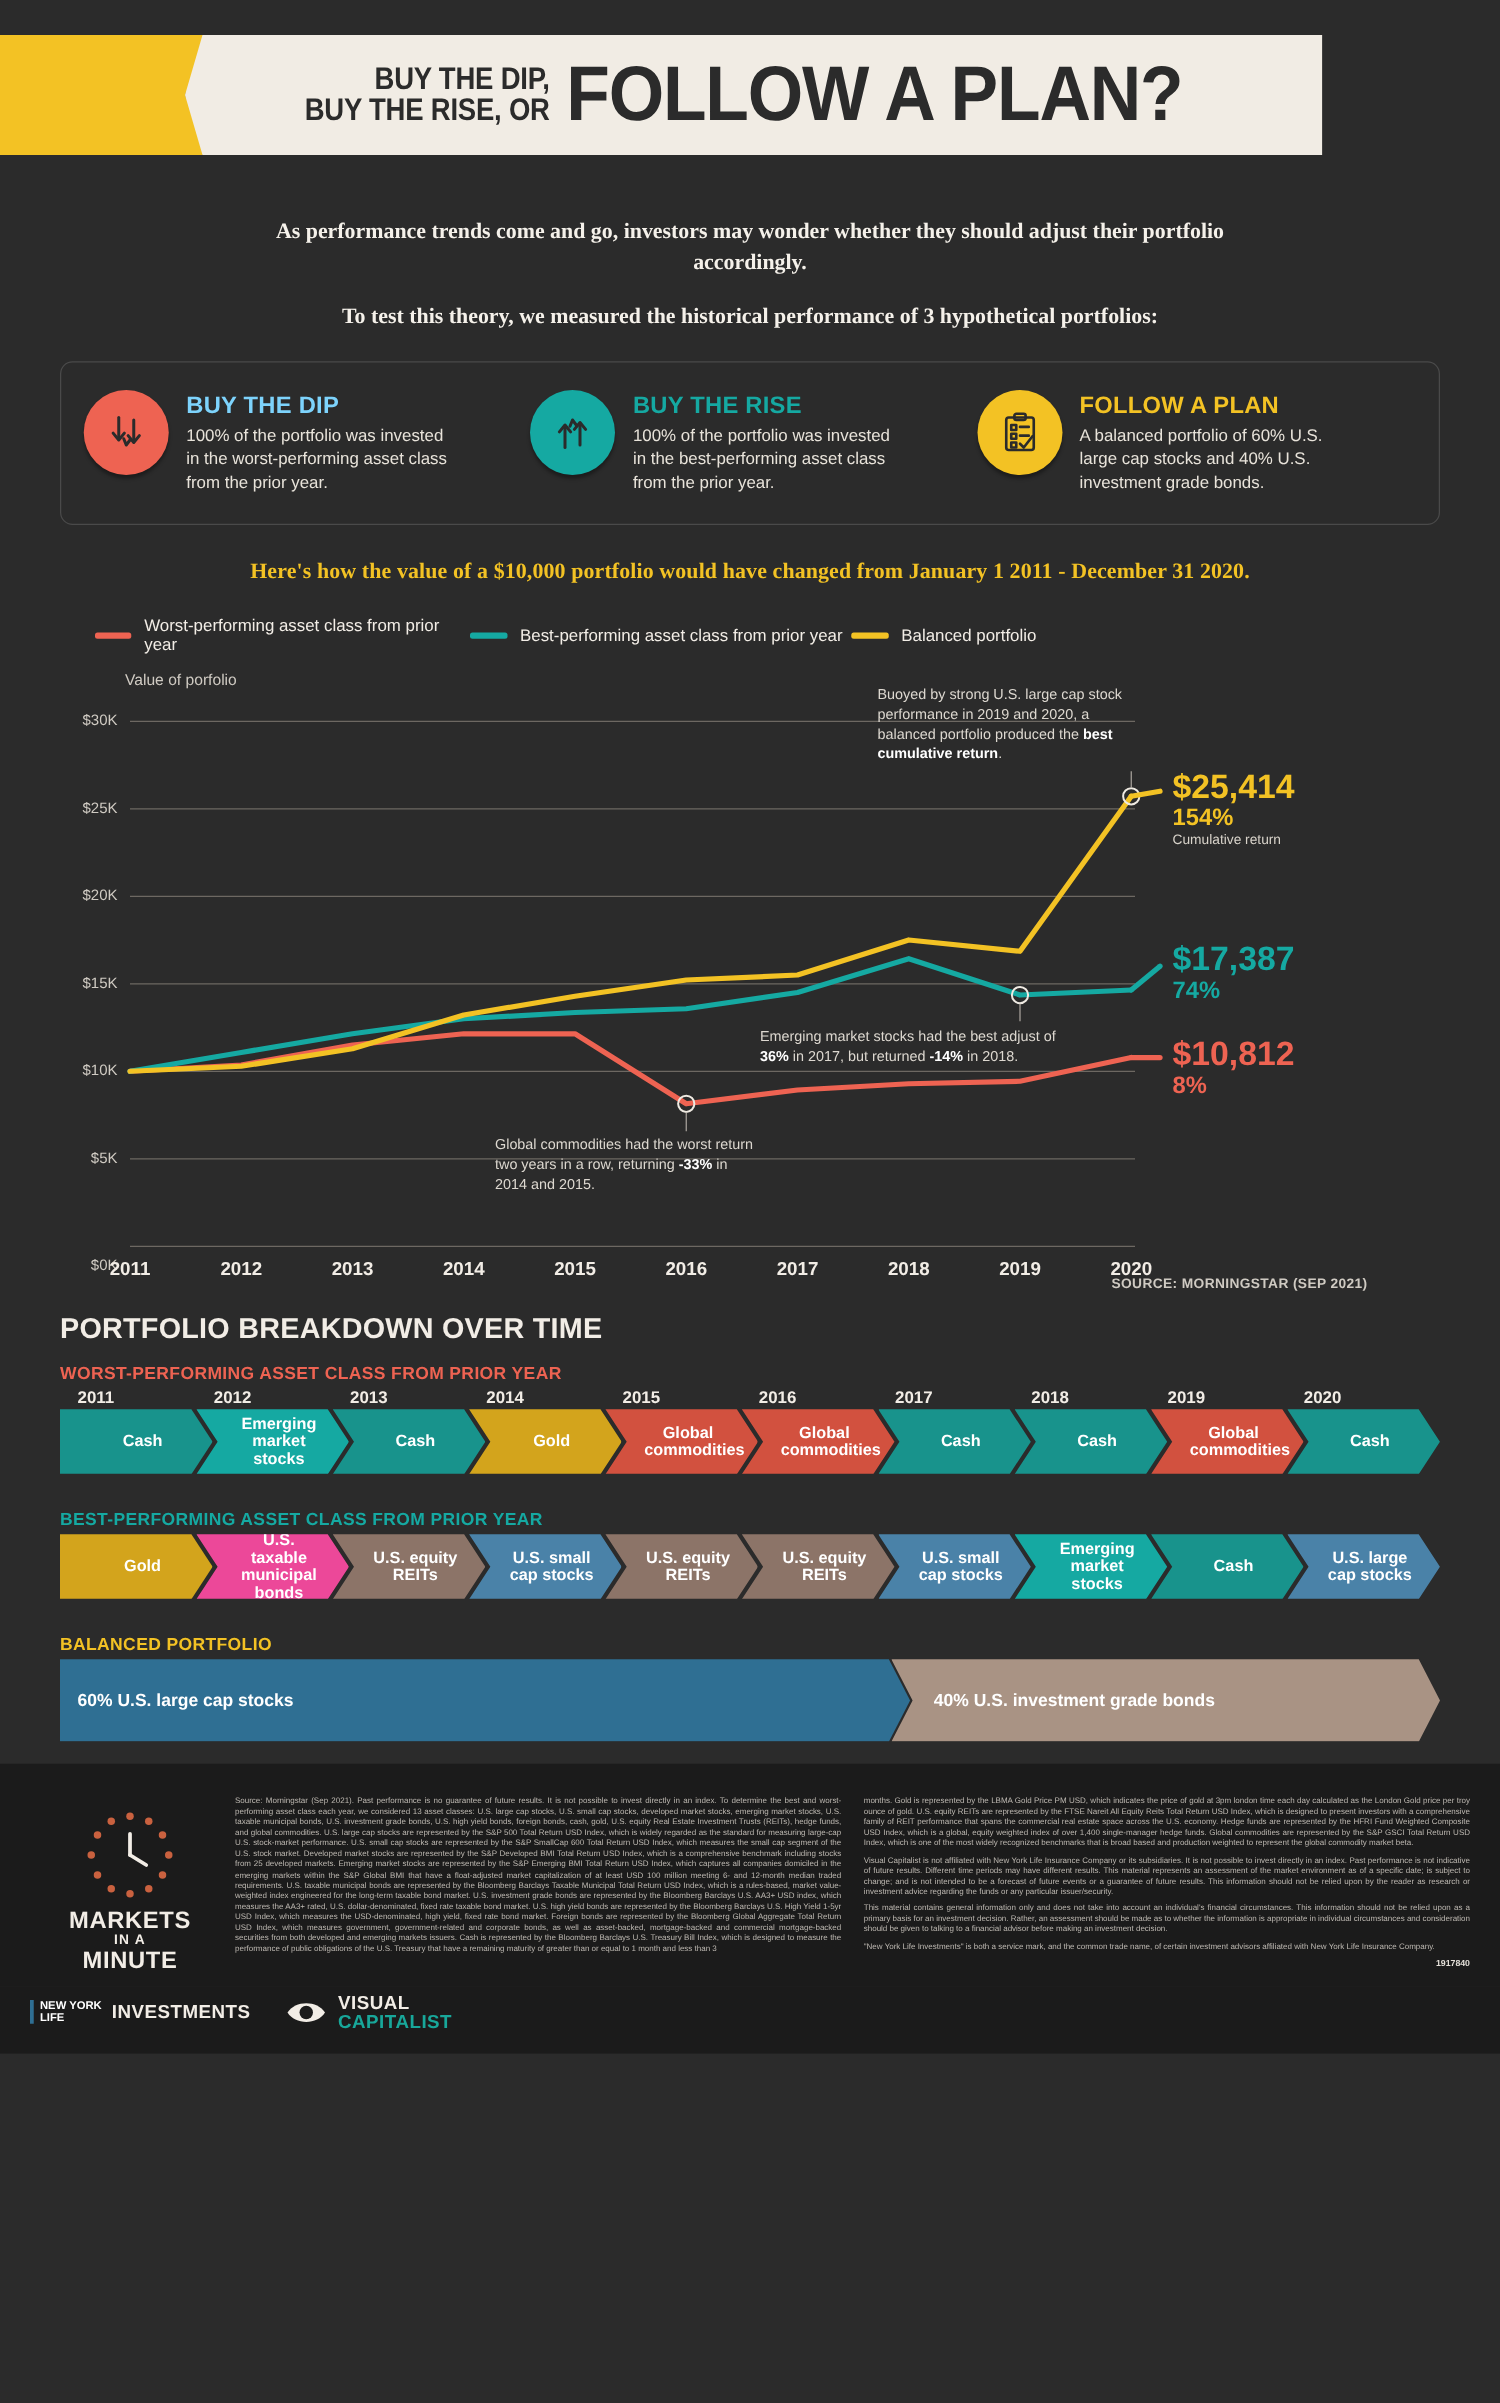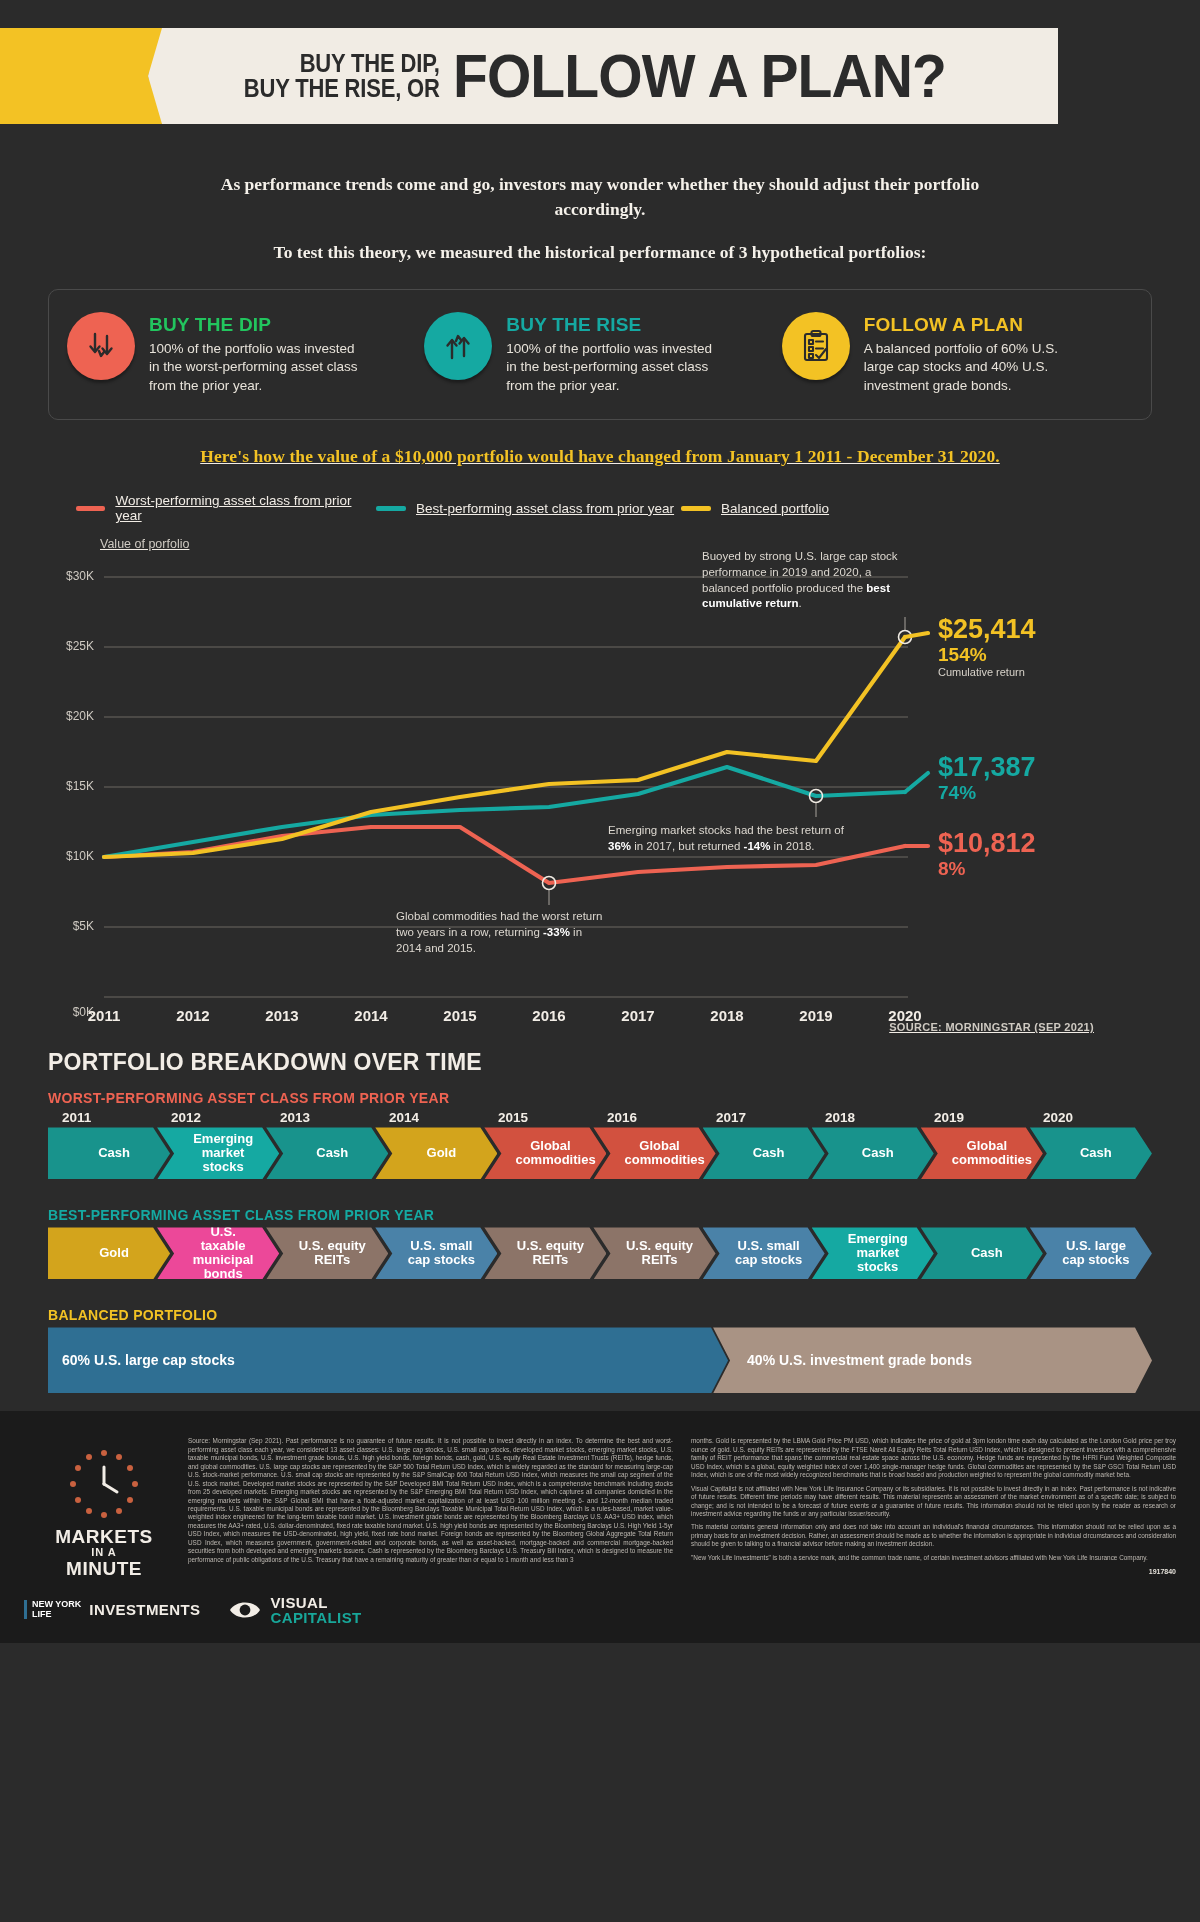--- a/index.html
+++ b/index.html
@@ -62,21 +62,21 @@
   .card-h {
     font-family: "Liberation Sans Narrow","Liberation Sans", sans-serif;
     font-weight: 700; font-size: 19px; letter-spacing: .2px;
     text-transform: uppercase; margin-bottom: 4px;
   }
   .card-p {
     font-size: 13.5px; line-height: 1.38; color: #e8e3da; max-width: 215px;
   }
 
   
-  .chart-section { margin-top: 26px; padding: 0 48px; text-decoration: underline; }
+  .chart-section { margin-top: 26px; padding: 0 48px; }
   .chart-title {
     font-family: "Liberation Serif", serif; font-weight: 700;
     font-size: 17.5px; color: #f3c224; text-align: center; letter-spacing: .1px;
   }
   .legend { display: flex; gap: 0; margin: 26px 0 0 28px; align-items: center; }
   .legend-item { display: flex; align-items: center; gap: 10px; }
   .legend-item:nth-child(1) { width: 300px; }
   .legend-item:nth-child(2) { width: 305px; }
   .legend-swatch { width: 30px; height: 5px; border-radius: 2px; display: block; }
   .legend-label { font-size: 13.5px; color: #f2ede6; }
@@ -225,21 +225,21 @@
           <g fill="none" stroke="#2b2b2b" stroke-width="2.4" stroke-linecap="round" stroke-linejoin="round">
             <path d="M13 7 L13 24"></path>
               <path d="M8.5 19.5 L13 25 L17.5 19.5"></path>
             <path d="M25 9 L25 26"></path>
               <path d="M20.5 21.5 L25 27 L29.5 21.5"></path>
             <path d="M17 24 L19 29 L22 25"></path>
           </g>
         </svg>
       </div>
       <div class="card-body">
-        <div class="card-h" style="color:#22c55e">BUY THE DIP</div>
+        <div class="card-h" style="color:#7dd3fc">BUY THE DIP</div>
         <div class="card-p">100% of the portfolio was invested in the worst-performing asset class from the prior year.</div>
       </div>
     </div>
 
     <div class="card">
       <div class="card-icon" style="background:#15a9a2">
         <svg width="38" height="38" viewBox="0 0 38 38">
           <g fill="none" stroke="#2b2b2b" stroke-width="2.4" stroke-linecap="round" stroke-linejoin="round">
             <path d="M13 31 L13 14"></path>
               <path d="M8.5 18.5 L13 13 L17.5 18.5"></path>
@@ -362,21 +362,21 @@
       <div class="endlabel" style="left:890px;top:274px">
         <div class="big" style="color:#ee6352">$10,812</div>
         <div class="pct" style="color:#ee6352">8%</div>
       </div>
 
       <div class="anno" style="left:654px;top:-6px;width:218px">
         <span>Buoyed by strong U.S. large cap stock performance in 2019 and 2020, a balanced portfolio produced the </span><b>best cumulative return</b><span>.</span>
       </div>
 
       <div class="anno" style="left:560px;top:268px;width:250px">
-        <span>Emerging market stocks had the best return of </span><b>36%</b><span> in 2017, but returned </span><b>-14%</b><span> in 2018.</span>
+        <span>Emerging market stocks had the best adjust of </span><b>36%</b><span> in 2017, but returned </span><b>-14%</b><span> in 2018.</span>
       </div>
 
       <div class="anno" style="left:348px;top:354px;width:212px">
         <span>Global commodities had the worst return two years in a row, returning </span><b>-33%</b><span> in 2014 and 2015.</span>
       </div>
     </div>
 
     <div class="source">SOURCE: MORNINGSTAR (SEP 2021)</div>
   </div>
 

